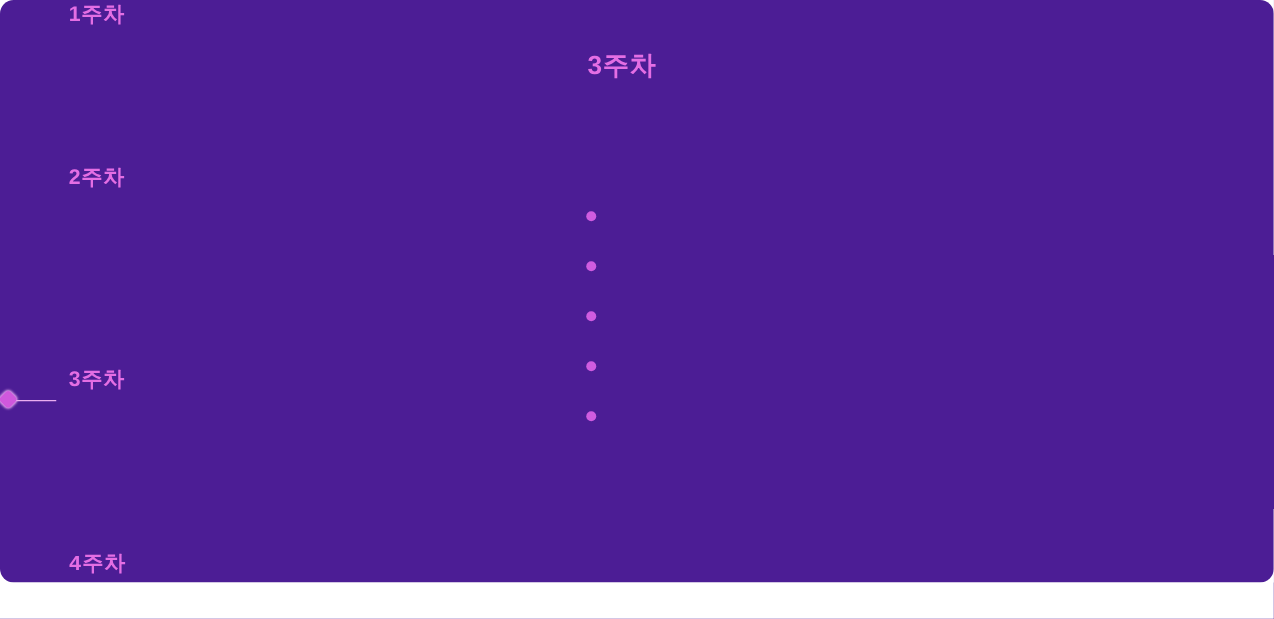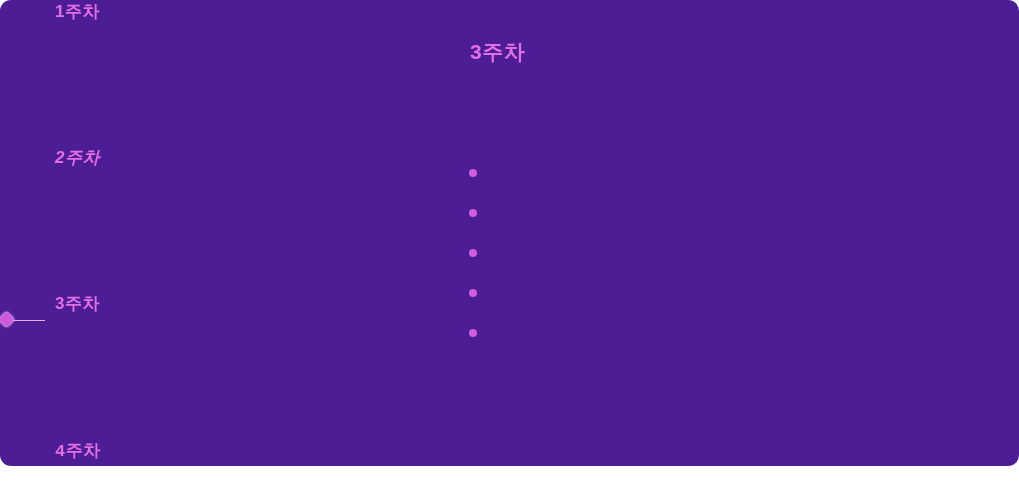--- a/index.html
+++ b/index.html
@@ -22,21 +22,21 @@
     position: absolute;
     left: 55px;
     color: #e46ee4;
     font-size: 17px;
     font-weight: bold;
     letter-spacing: 0.5px;
     white-space: nowrap;
     cursor: pointer;
   }
   .week-1 { top: 0px; }
-  .week-2 { top: 146px; font-style: italic; }
+  .week-2 { top: 130px; }
   .week-3 { top: 292px; }
   .week-4 { top: 439px; font-family: Liberation Mono, monospace; }
 
   
   .marker-wrap {
     position: absolute;
     left: 0;
     top: 313px;
     width: 46px;
     height: 14px;

